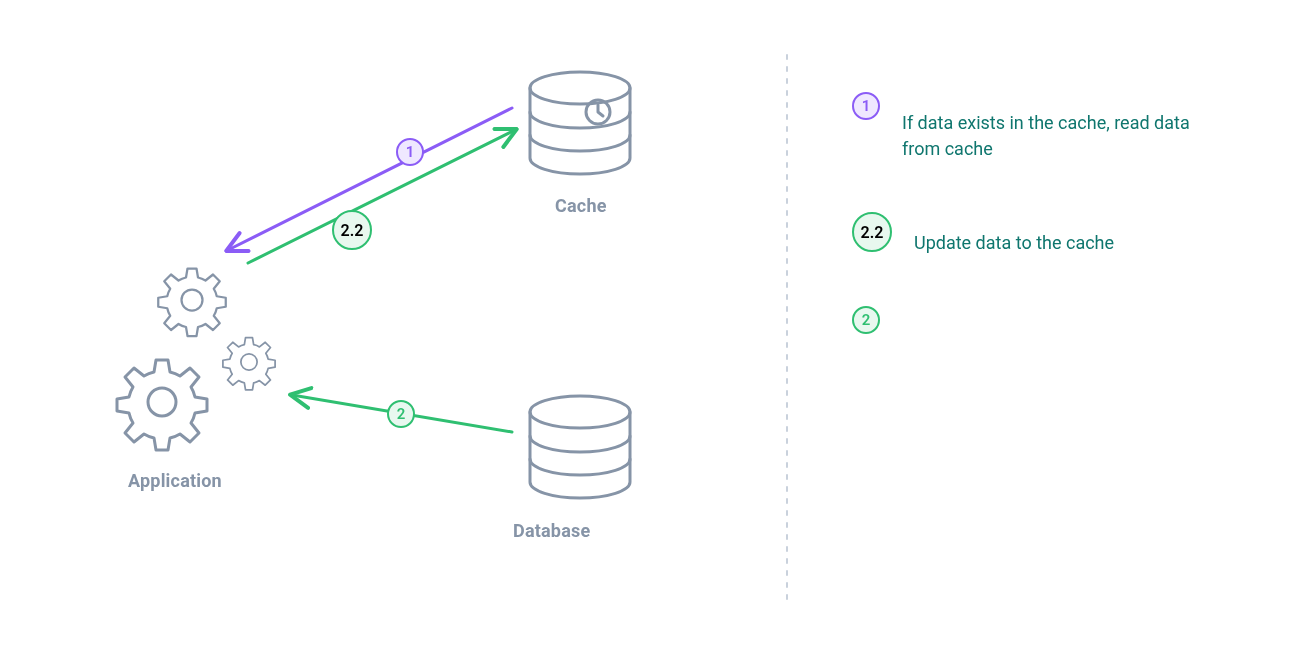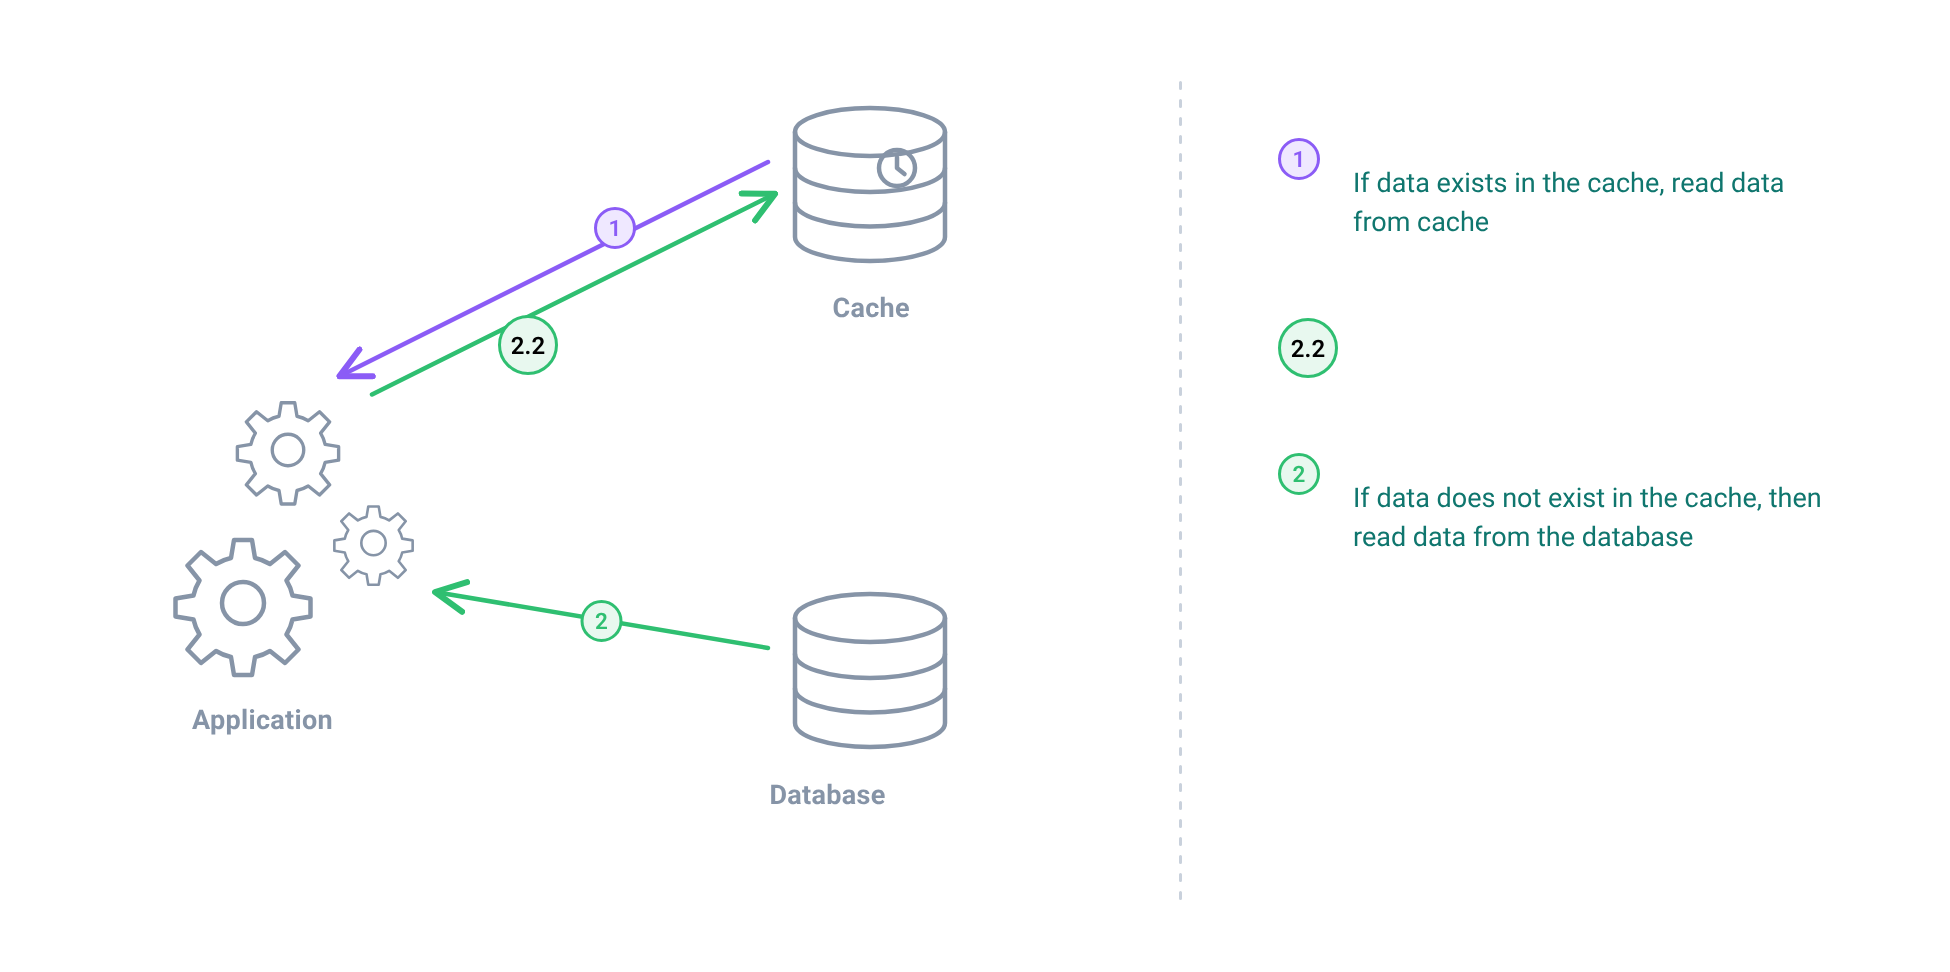--- a/index.html
+++ b/index.html
@@ -163,22 +163,22 @@
     <div class="legend-row">
       <div class="badge purple">
         <span>1</span>
       </div>
       <div class="legend-text">If data exists in the cache, read data from cache</div>
     </div>
     <div class="legend-row">
       <div class="badge green-large">
         <span>2.2</span>
       </div>
+      <div class="legend-text">Update data to the cache</div>
     </div>
     <div class="legend-row">
       <div class="badge green-small">
         <span>2</span>
       </div>
-      <div class="legend-text">If data does not exist in the cache, then read data from the database</div>
     </div>
   </div>
 
 </div>
 
 </body></html>

